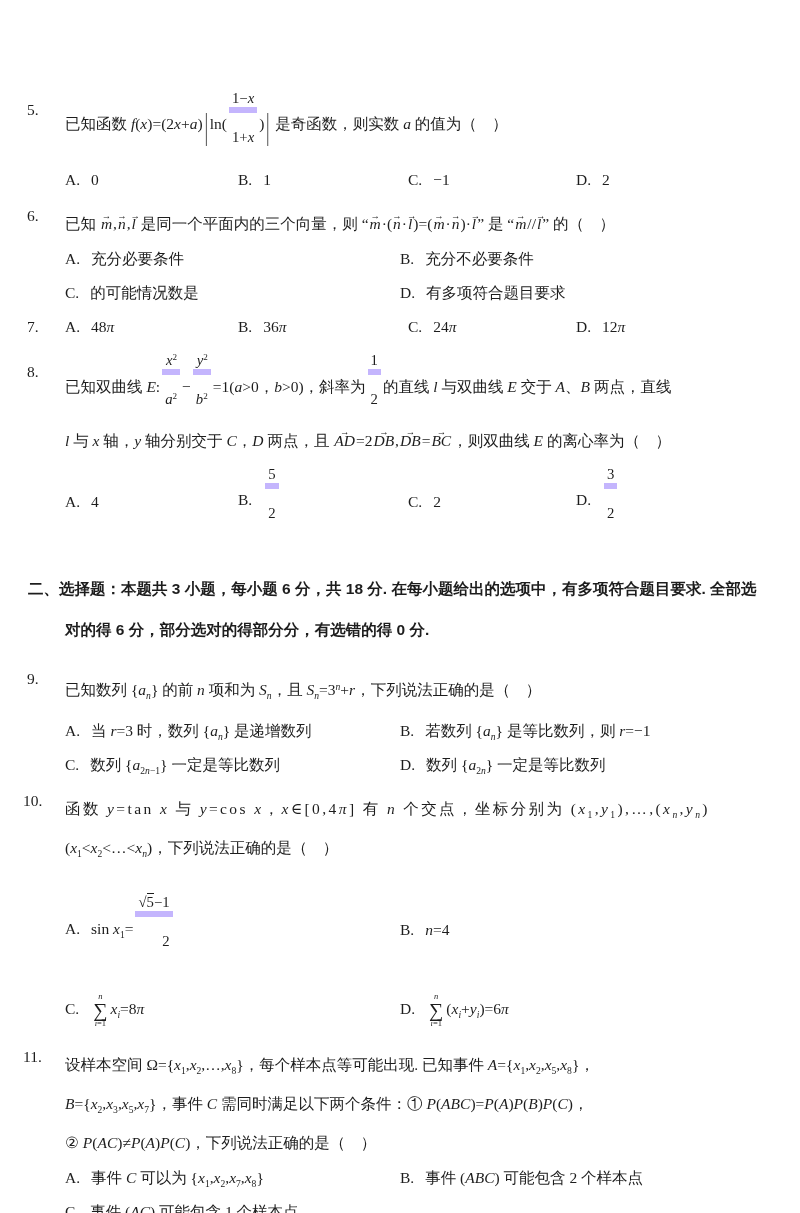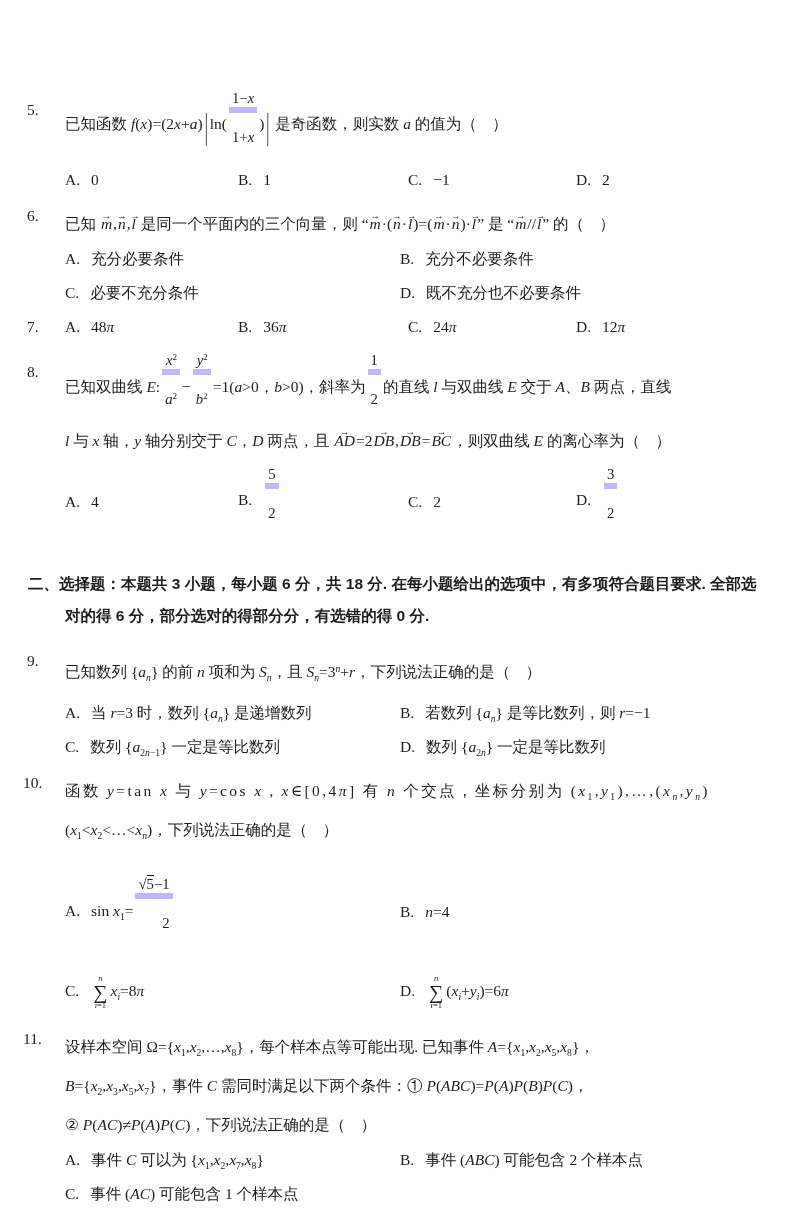--- a/index.html
+++ b/index.html
@@ -16,21 +16,21 @@
   .q-frac .qnum{top:11px;}
   .stem{line-height:33px;}
   .options{display:grid;margin-top:9px;row-gap:13px;align-items:center;}
   .cols4{grid-template-columns:173px 170px 168px 1fr;}
   .cols2{grid-template-columns:335px 1fr;}
   .gap-lg{row-gap:26px;margin-top:25px;}
   .opt{white-space:nowrap;}
   .olabel{margin-right:11px;}
   .section-header{
     font-family:"Liberation Sans","DejaVu Sans",sans-serif;
-    font-weight:700;line-height:32px;
+    font-weight:700;line-height:41px;
     padding-left:65px;text-indent:-37px;
     margin:30px 0 20px 0;
   }
   .footer{text-align:center;margin-top:63px;letter-spacing:2px;}
   
   i{font-family:"Liberation Serif","DejaVu Serif",serif;font-style:italic;}
   sub,sup{font-size:0.62em;}
   sub{vertical-align:-0.4em;}
   sup{vertical-align:0.55em;}
   .frac{display:inline-block;text-align:right;vertical-align:middle;line-height:1.15;margin:0 2px;font-size:0.95em;}
@@ -61,22 +61,22 @@
       <div class="opt"><span class="olabel">D.</span><span>2</span></div>
     </div>
   </div>
 
   <div class="question" style="margin-bottom:14px;">
     <span class="qnum">6.</span>
     <div class="stem">已知 <span class="vec"><i>m</i></span>,<span class="vec"><i>n</i></span>,<span class="vec"><i>l</i></span> 是同一个平面内的三个向量，则 “<span class="vec"><i>m</i></span>·(<span class="vec"><i>n</i></span>·<span class="vec"><i>l</i></span>)=(<span class="vec"><i>m</i></span>·<span class="vec"><i>n</i></span>)·<span class="vec"><i>l</i></span>” 是 “<span class="vec"><i>m</i></span>//<span class="vec"><i>l</i></span>” 的（　）</div>
     <div class="options cols2">
       <div class="opt"><span class="olabel">A.</span><span>充分必要条件</span></div>
       <div class="opt"><span class="olabel">B.</span><span>充分不必要条件</span></div>
-      <div class="opt"><span class="olabel">C.</span><span>必要不充分条件</span></div>
-      <div class="opt"><span class="olabel">D.</span><span>既不充分也不必要条件</span></div>
+      <div class="opt"><span class="olabel">C.</span><span>的可能情况数是</span></div>
+      <div class="opt"><span class="olabel">D.</span><span>有多项符合题目要求</span></div>
     </div>
   </div>
 
   <div class="question" style="margin-bottom:16px;">
     <span class="qnum">7.</span>
     <div class="options cols4">
       <div class="opt"><span class="olabel">A.</span><span>48<i>π</i></span></div>
       <div class="opt"><span class="olabel">B.</span><span>36<i>π</i></span></div>
       <div class="opt"><span class="olabel">C.</span><span>24<i>π</i></span></div>
       <div class="opt"><span class="olabel">D.</span><span>12<i>π</i></span></div>

